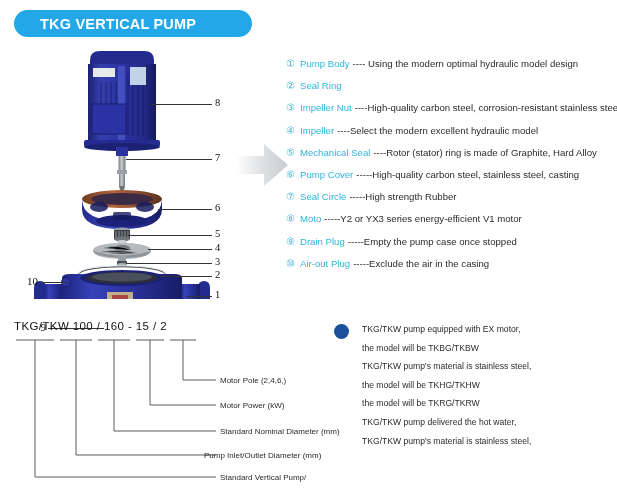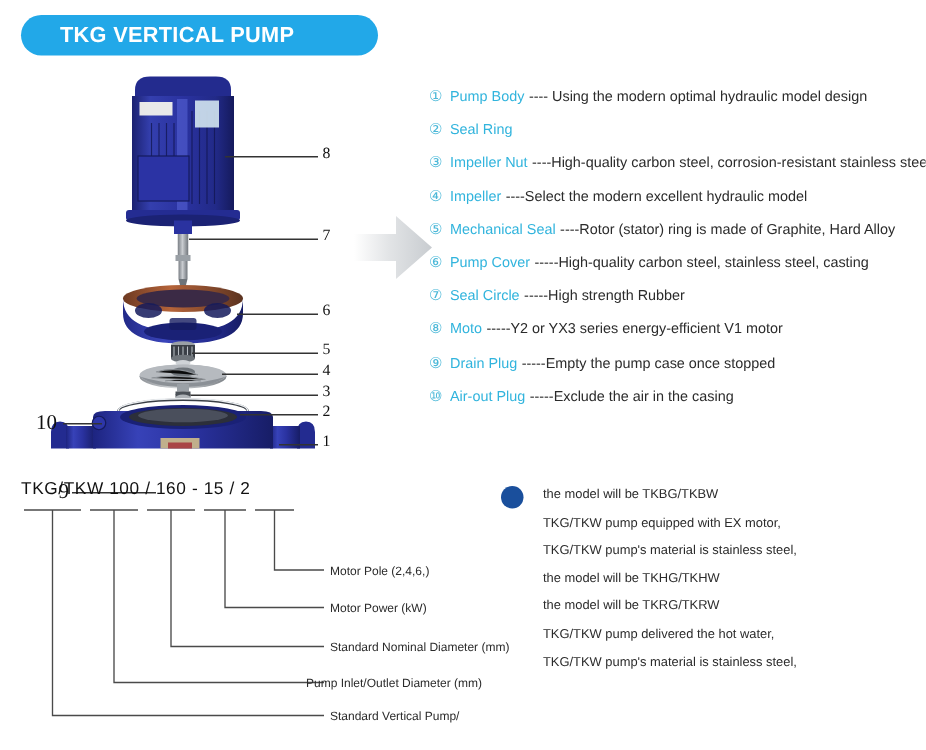--- a/index.html
+++ b/index.html
@@ -45,21 +45,21 @@
   
   .cnum {
     position: absolute;
     font-size: 10.5px;
     color: #111;
     font-family: "Liberation Serif", serif;
     text-align: left;
   }
   .cnum-l {
     position: absolute;
-    font-size: 14px;
+    font-size: 11px;
     color: #111;
     font-family: "Liberation Serif", serif;
     text-align: right;
   }
   .lead {
     position: absolute;
     height: 1px;
     background: #333;
   }
 
@@ -430,22 +430,22 @@
     <div class="seg-label" style="left:220px; top:63px;">Motor Pole (2,4,6,)</div>
     <div class="seg-label" style="left:220px; top:88px;">Motor Power  (kW)</div>
     <div class="seg-label" style="left:220px; top:114px;">Standard Nominal Diameter (mm)</div>
     <div class="seg-label" style="left:204px; top:138px;">Pump Inlet/Outlet Diameter (mm)</div>
     <div class="seg-label" style="left:220px; top:160px;">Standard Vertical  Pump/</div>
     <div class="seg-label" style="left:220px; top:171px;margin-top:16px;">Standard  Horizontal Pump</div>
   </div>
 
   <div class="notes">
     <div class="dot"></div>
+    <div class="note-line">TKG/TKW pump equipped with EX motor,</div>
     <div class="note-line">the model will be TKBG/TKBW</div>
-    <div class="note-line">TKG/TKW pump equipped with EX motor,</div>
     <div class="note-line">TKG/TKW pump's material is stainless steel,</div>
     <div class="note-line">the model will be TKHG/TKHW</div>
     <div class="note-line">the model will be TKRG/TKRW</div>
     <div class="note-line">TKG/TKW pump delivered the hot water,</div>
     <div class="note-line tight" style="margin-top:4px;">TKG/TKW pump's material is stainless steel,</div>
   </div>
 
 </div>
 
 </body></html>

